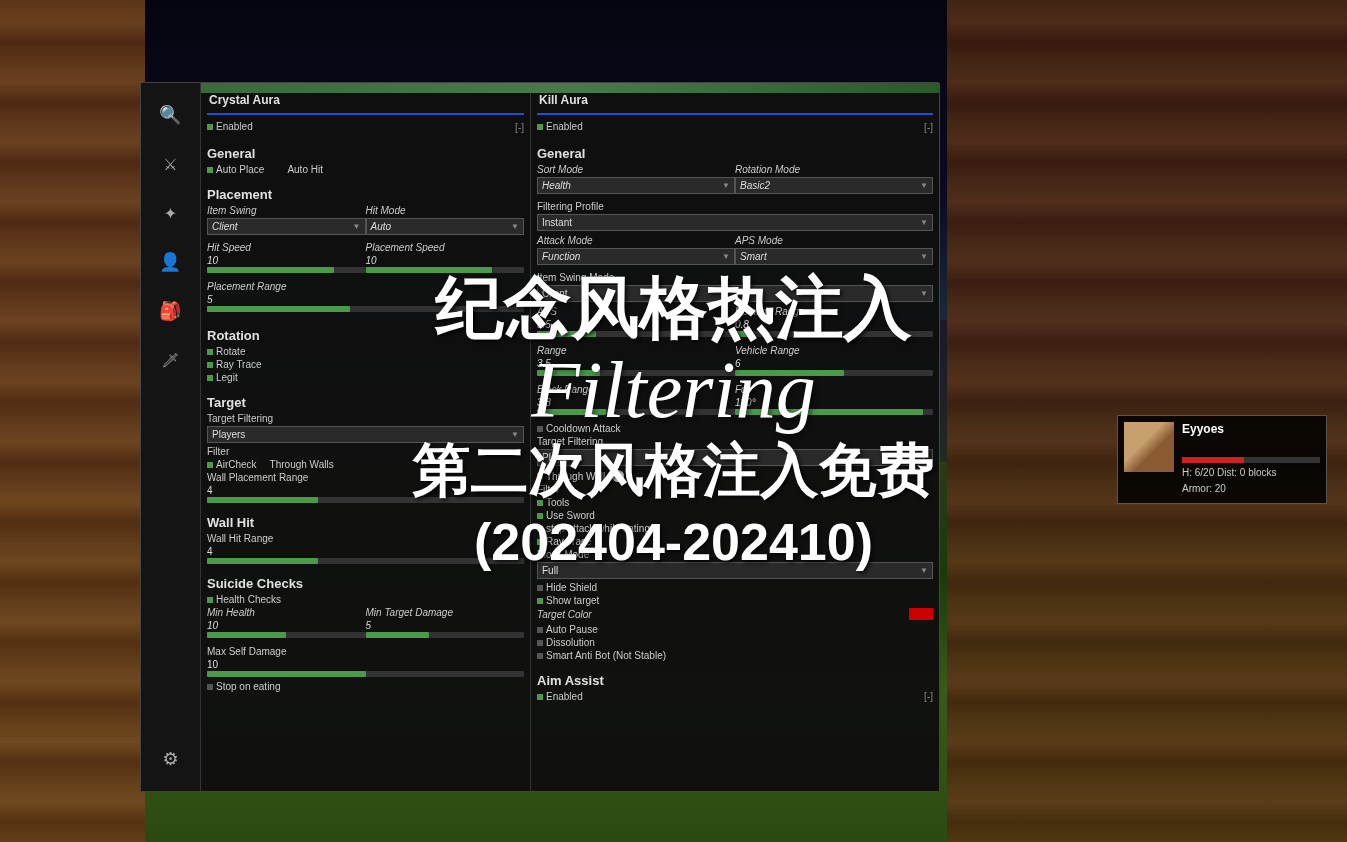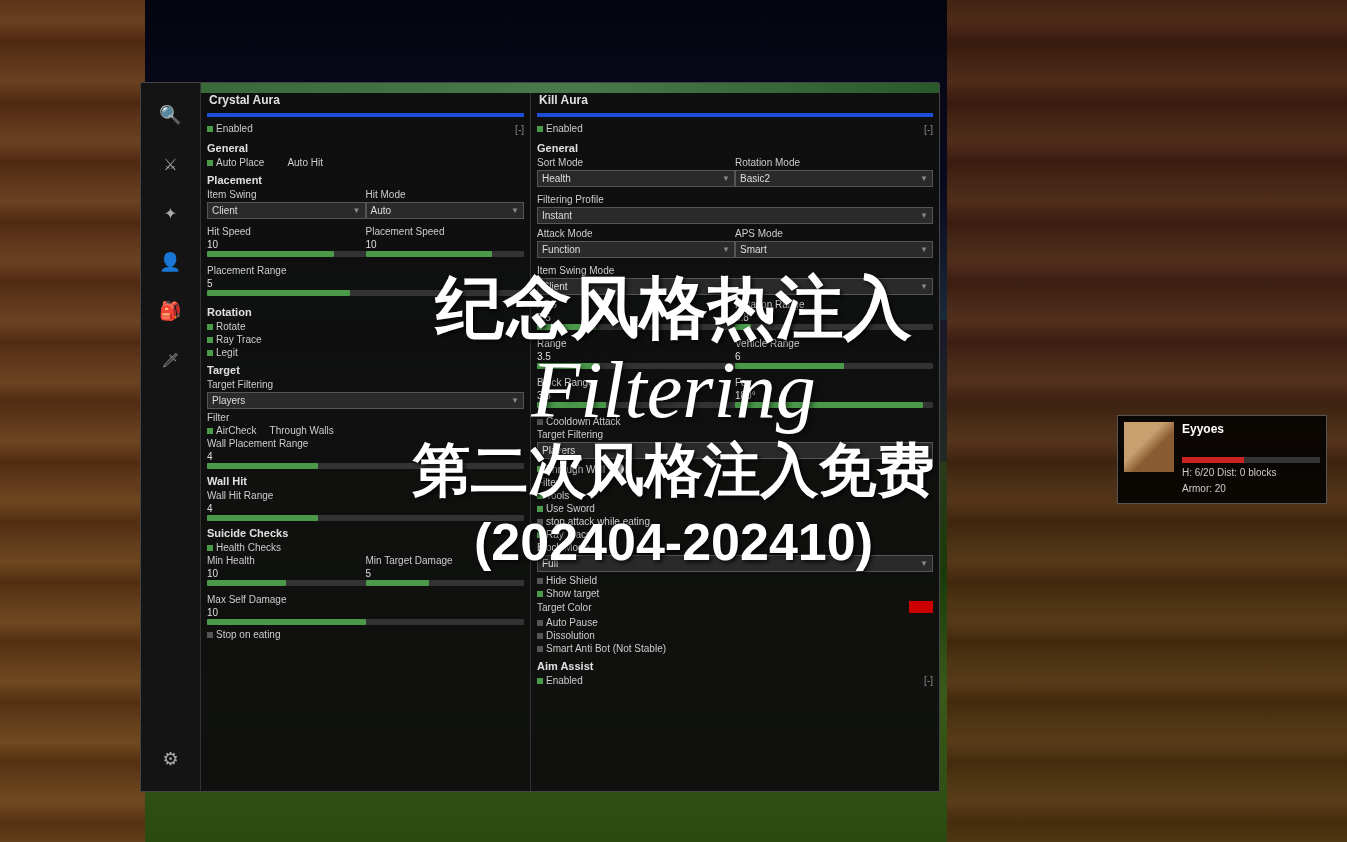--- a/index.html
+++ b/index.html
@@ -107,21 +107,21 @@
       scrollbar-width: thin;
       scrollbar-color: #444 #1a1a1a;
     }
     .module-panel:last-child { border-right: none; }
 
     .module-title {
       color: #e0e0e0;
       font-size: 12px;
       font-weight: bold;
       padding: 4px 2px 6px 2px;
-      border-bottom: 4px solid #1d4ed8;
+      border-bottom: 2px solid #1d4ed8;
       margin-bottom: 6px;
     }
 
     .setting-label {
       color: #ccc;
       font-size: 10px;
       margin-bottom: 2px;
       display: flex;
       align-items: center;
       gap: 4px;
@@ -165,28 +165,29 @@
     }
 
     .slider-fill {
       height: 100%;
       background: #4a9a4a;
       border-radius: 1px;
     }
 
     .section-title {
       color: #e0e0e0;
-      font-size: 11px;
+      font-size: 13px;
       font-weight: bold;
-      margin: 6px 0 3px 0;
+      margin: 12px 0 3px 0;
     }
 
     .inline-row {
       display: flex;
       margin-bottom: 4px;
+      font-style: italic;
     }
 
     .inline-col {
       flex: 1;
     }
 
     .checkbox-row {
       display: flex;
       align-items: center;
       gap: 3px;

